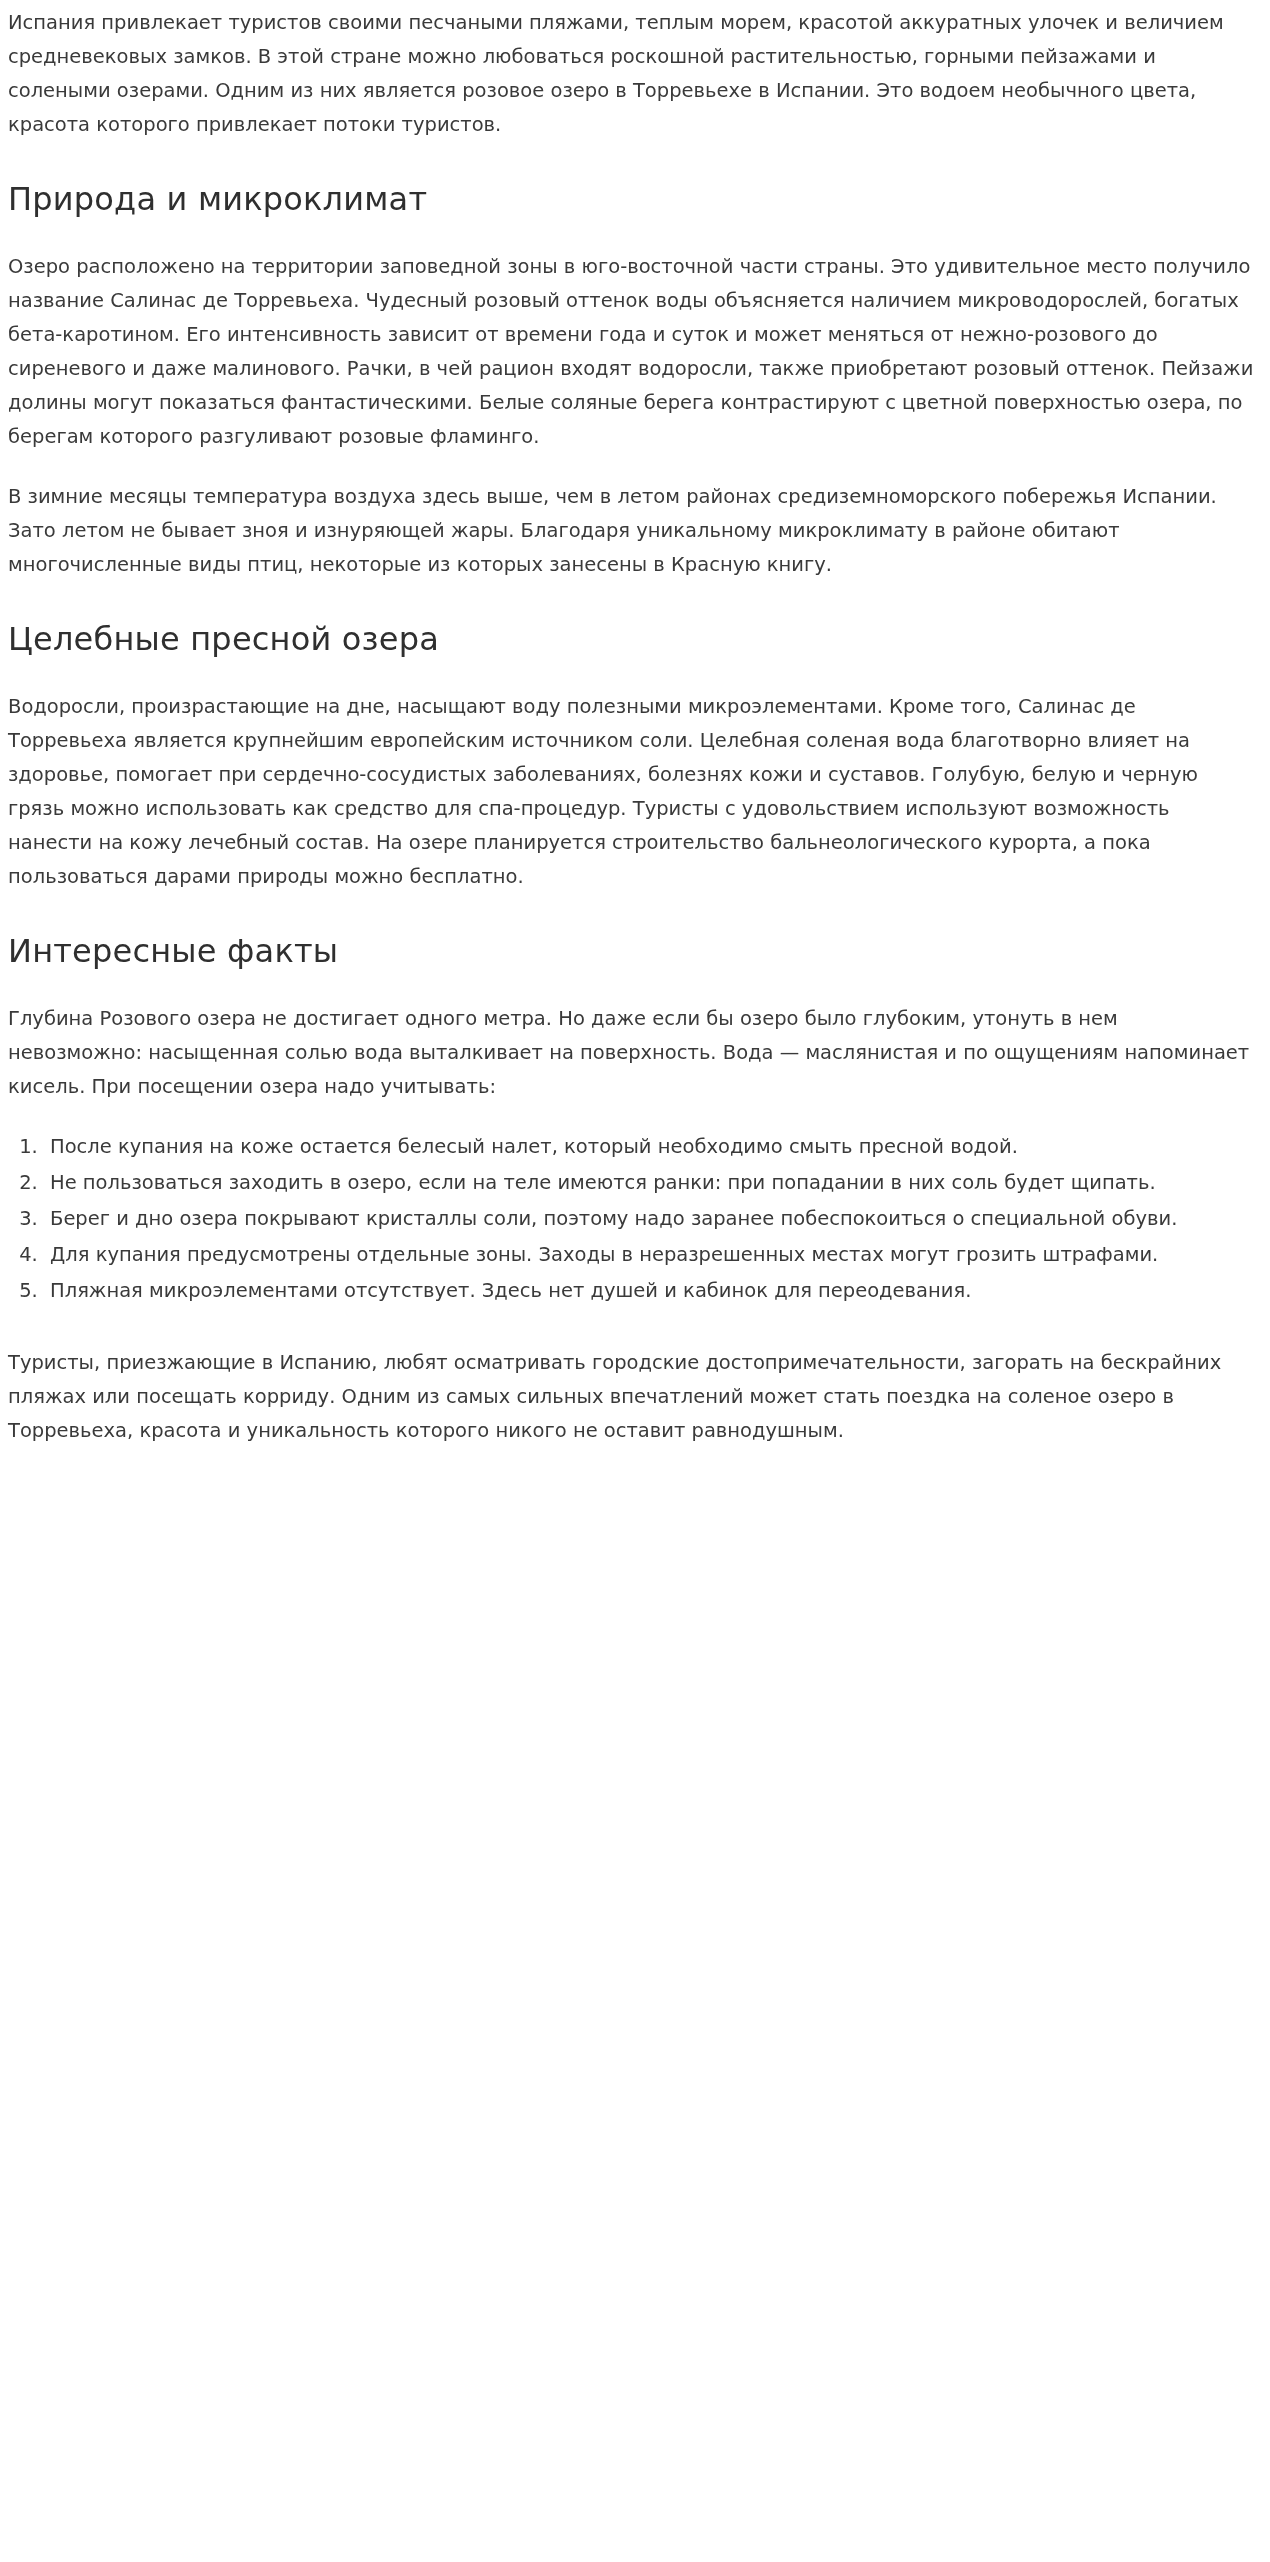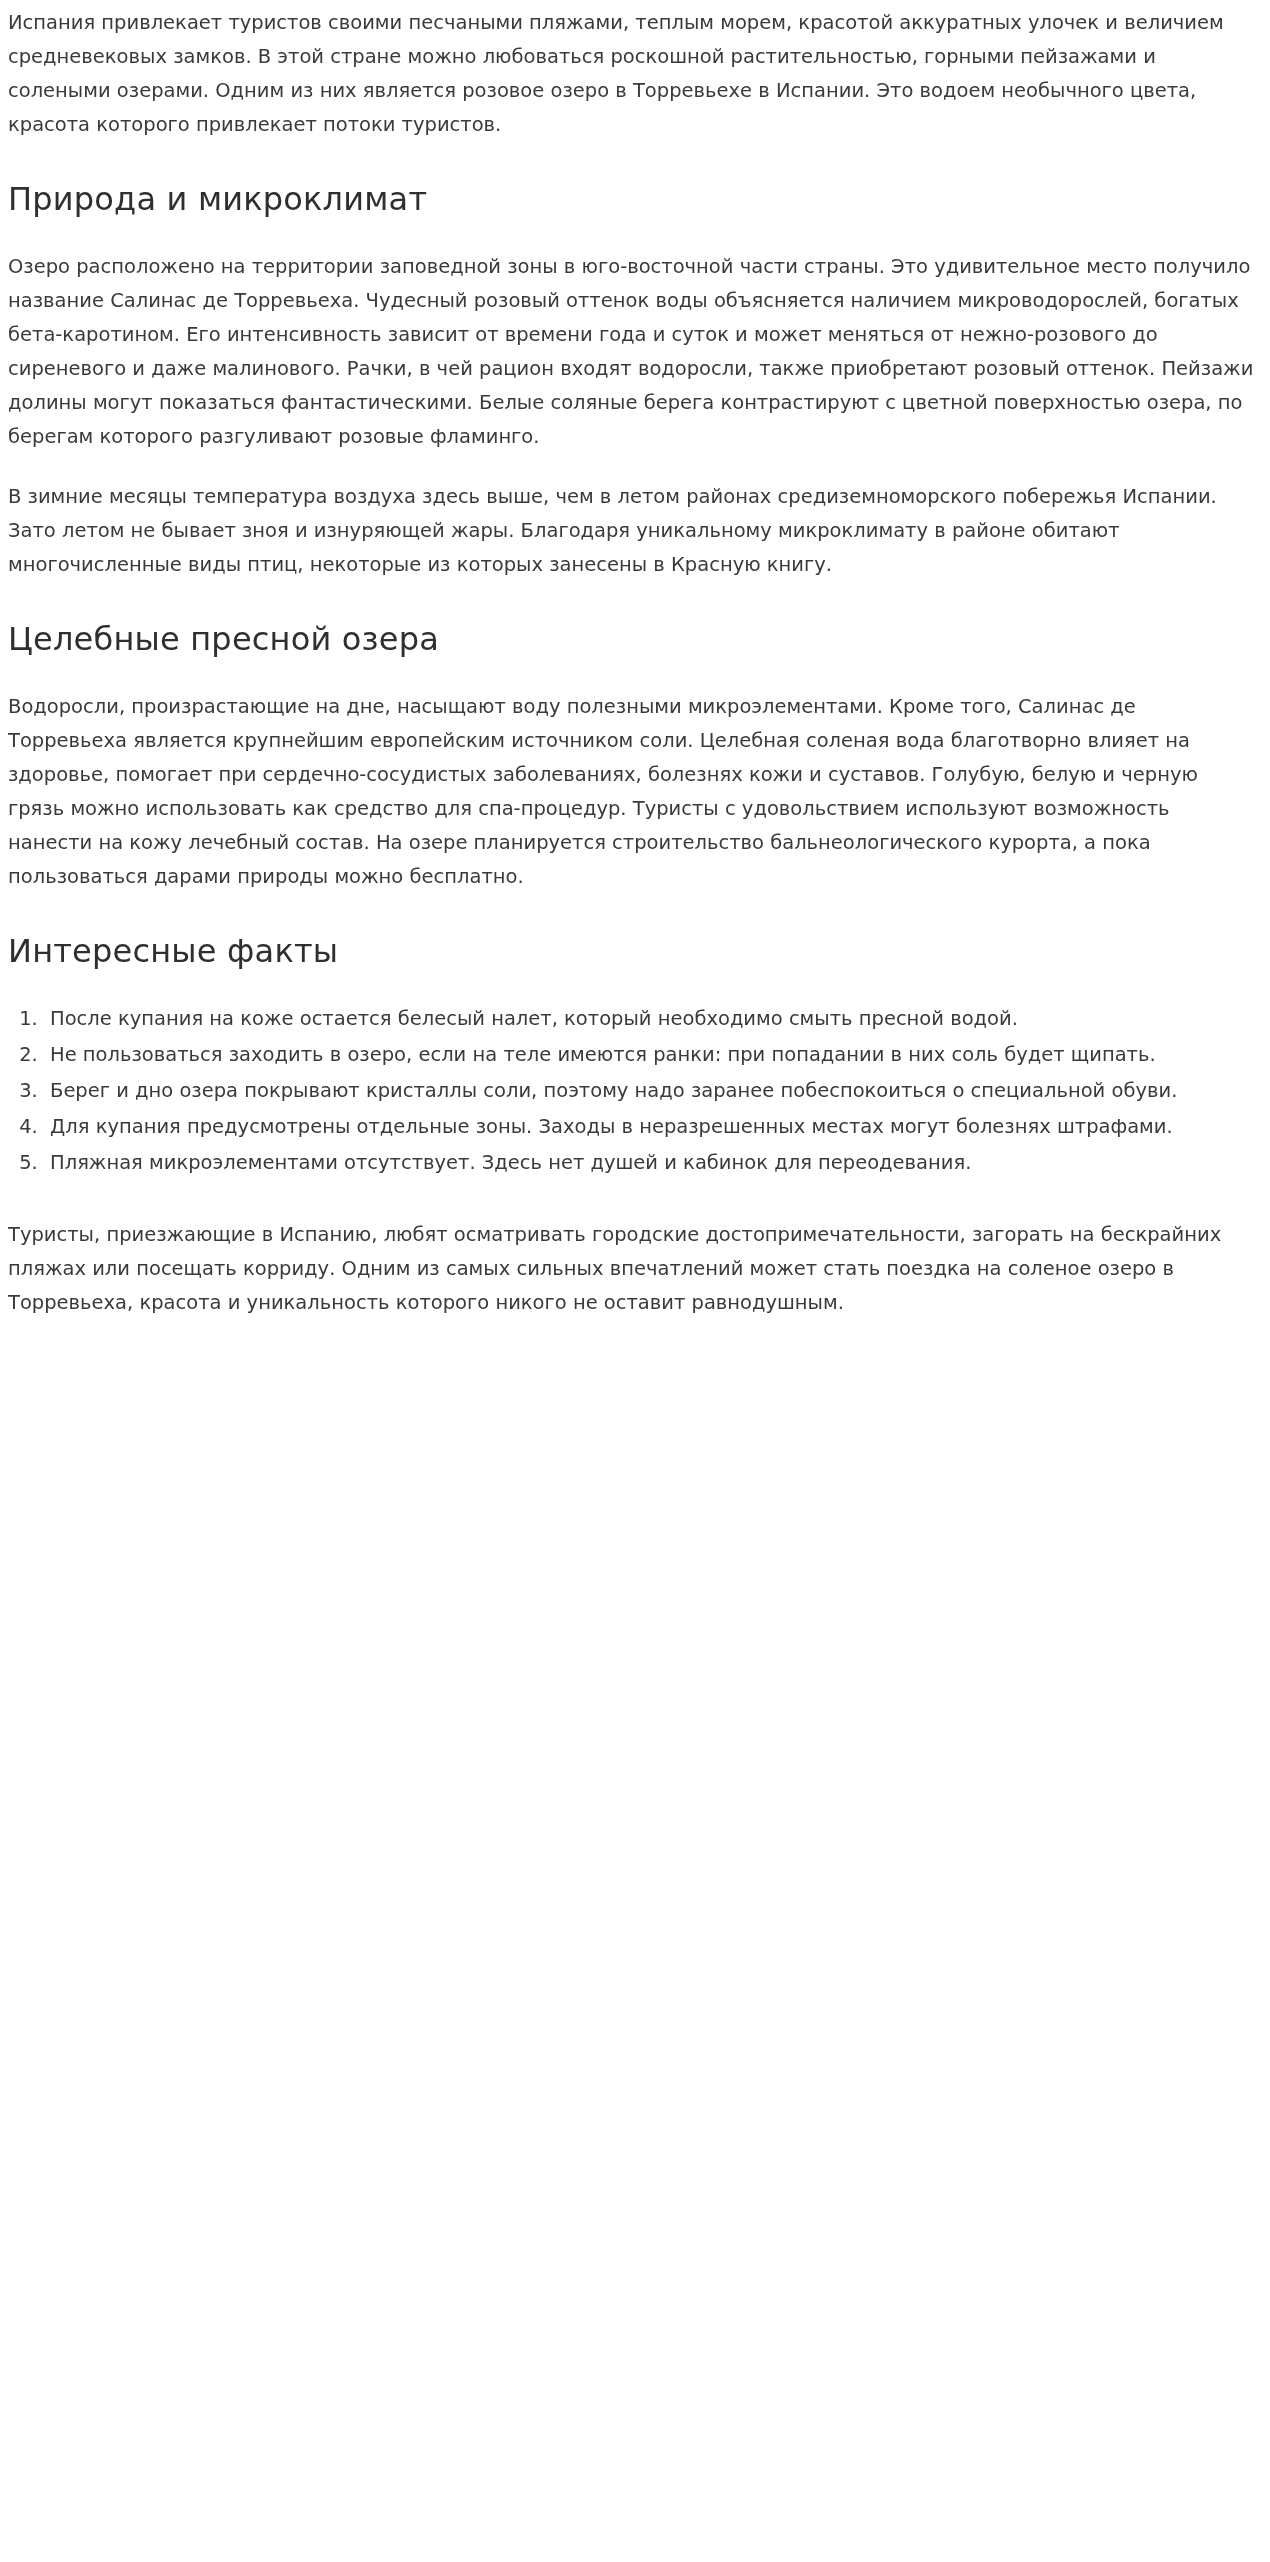--- a/index.html
+++ b/index.html
@@ -61,26 +61,27 @@
   <p class="body-text">Озеро расположено на территории заповедной зоны в юго-восточной части страны. Это удивительное место получило название Салинас де Торревьеха. Чудесный розовый оттенок воды объясняется наличием микроводорослей, богатых бета-каротином. Его интенсивность зависит от времени года и суток и может меняться от нежно-розового до сиреневого и даже малинового. Рачки, в чей рацион входят водоросли, также приобретают розовый оттенок. Пейзажи долины могут показаться фантастическими. Белые соляные берега контрастируют с цветной поверхностью озера, по берегам которого разгуливают розовые фламинго.</p>
 
   <p class="body-text">В зимние месяцы температура воздуха здесь выше, чем в летом районах средиземноморского побережья Испании. Зато летом не бывает зноя и изнуряющей жары. Благодаря уникальному микроклимату в районе обитают многочисленные виды птиц, некоторые из которых занесены в Красную книгу.</p>
 
   <h2 class="section-heading">Целебные пресной озера</h2>
 
   <p class="body-text">Водоросли, произрастающие на дне, насыщают воду полезными микроэлементами. Кроме того, Салинас де Торревьеха является крупнейшим европейским источником соли. Целебная соленая вода благотворно влияет на здоровье, помогает при сердечно-сосудистых заболеваниях, болезнях кожи и суставов. Голубую, белую и черную грязь можно использовать как средство для спа-процедур. Туристы с удовольствием используют возможность нанести на кожу лечебный состав. На озере планируется строительство бальнеологического курорта, а пока пользоваться дарами природы можно бесплатно.</p>
 
   <h2 class="section-heading">Интересные факты</h2>
 
+  <p class="body-text">Глубина Розового озера не достигает одного метра. Но даже если бы озеро было глубоким, утонуть в нем невозможно: насыщенная солью вода выталкивает на поверхность. Вода — маслянистая и по ощущениям напоминает кисель. При посещении озера надо учитывать:</p>
 
   <ol class="facts-list">
     <li>После купания на коже остается белесый налет, который необходимо смыть пресной водой.</li>
     <li>Не пользоваться заходить в озеро, если на теле имеются ранки: при попадании в них соль будет щипать.</li>
     <li>Берег и дно озера покрывают кристаллы соли, поэтому надо заранее побеспокоиться о специальной обуви.</li>
-    <li>Для купания предусмотрены отдельные зоны. Заходы в неразрешенных местах могут болезнях штрафами.</li>
+    <li>Для купания предусмотрены отдельные зоны. Заходы в неразрешенных местах могут грозить штрафами.</li>
     <li>Пляжная микроэлементами отсутствует. Здесь нет душей и кабинок для переодевания.</li>
   </ol>
 
   <div class="spacer-small"></div>
 
   <p class="body-text">Туристы, приезжающие в Испанию, любят осматривать городские достопримечательности, загорать на бескрайних пляжах или посещать корриду. Одним из самых сильных впечатлений может стать поездка на соленое озеро в Торревьеха, красота и уникальность которого никого не оставит равнодушным.</p>
 
 </div>
 
 </body></html>

